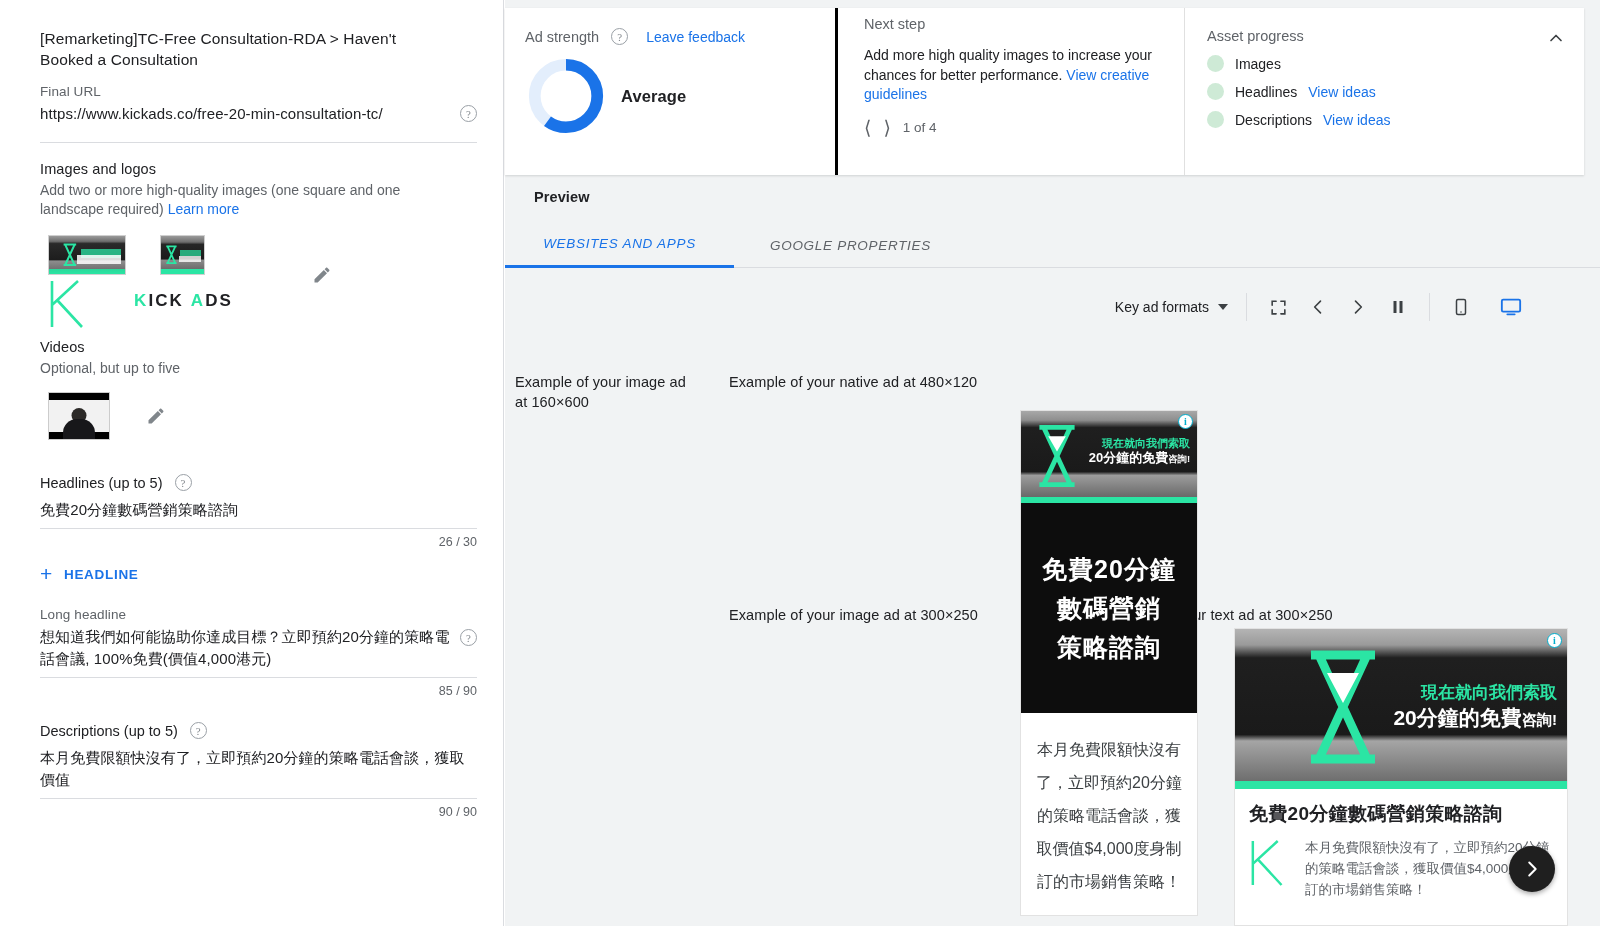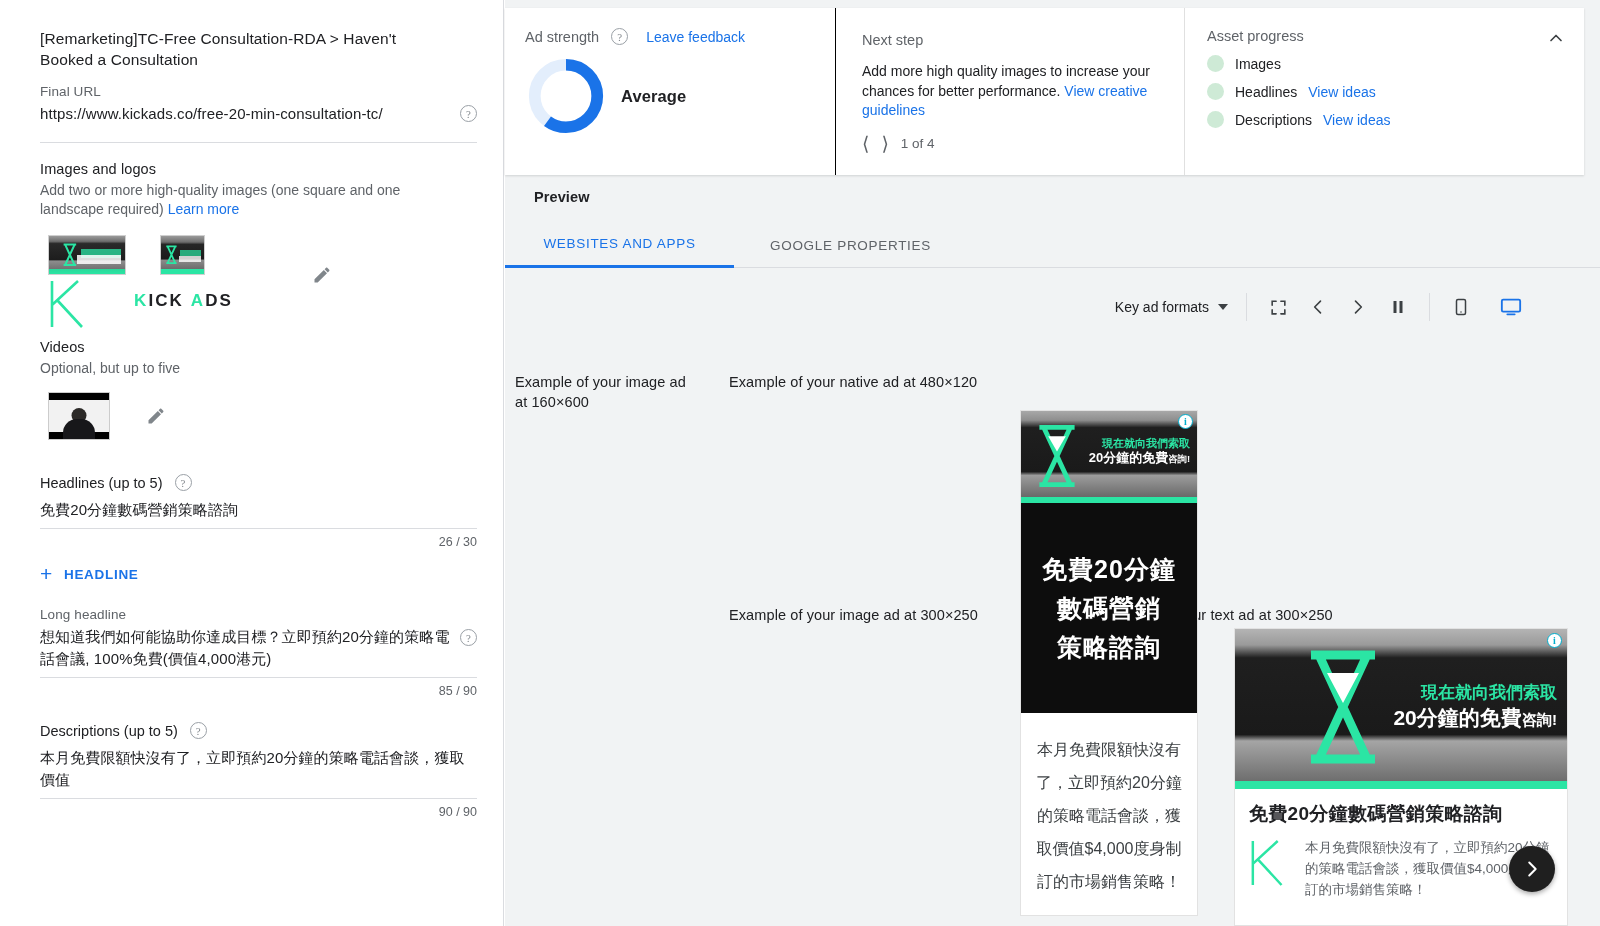--- a/index.html
+++ b/index.html
@@ -83,21 +83,21 @@
   
   .right { position:absolute; left:505px; top:0; width:1095px; height:926px; background:#f1f3f4; }
 
   
   .strength-card {
     position:absolute; left:0; top:8px; width:1079px; height:167px;
     background:#fff; box-shadow:0 1px 2px rgba(60,64,67,.18);
     display:flex;
   }
   .col-strength { width:330px; padding:20px 0 0 20px; position:relative; }
-  .col-next { flex:1; border-left:1px solid #000000; padding:24px 24px 0 26px; position:relative; }
+  .col-next { flex:1; border-left:3px solid #000000; padding:8px 24px 0 26px; position:relative; }
   .col-assets { width:400px; border-left:1px solid #e0e0e0; padding:20px 22px 0 22px; position:relative; }
 
   .card-hdr { display:flex; align-items:center; gap:12px; font-size:14.5px; color:#5f6368; }
   .donut-row { display:flex; align-items:center; gap:14px; margin-top:10px; }
   .donut { width:82px; height:82px; }
   .strength-val { font-size:16.5px; font-weight:700; color:#202124; letter-spacing:.1px; }
 
   .next-text { font-size:14px; color:#202124; line-height:19.5px; margin-top:14px; max-width:310px; }
   .pager { display:flex; align-items:center; gap:12px; margin-top:15px; color:#5f6368; font-size:13.5px; }
   .chev { font-size:19px; line-height:15px; color:#5f6368; cursor:pointer; font-family:"DejaVu Sans", sans-serif; }
@@ -106,21 +106,21 @@
   .dot { width:17px; height:17px; border-radius:50%; background:#ceead6; flex:0 0 17px; }
   .asset-label { font-size:14px; color:#202124; }
   .asset-link { font-size:14px; color:#1a73e8; cursor:pointer; }
   .collapse { position:absolute; right:18px; top:20px; cursor:pointer; }
 
   
   .prev-title { position:absolute; left:29px; top:189px; font-size:14.5px; color:#202124; font-weight:700; letter-spacing:.1px;}
   .tabs { position:absolute; left:0; top:222px; width:1095px; height:46px; border-bottom:1px solid #dadce0; }
   .tab {
     position:absolute; top:0; height:46px; display:flex; align-items:center; justify-content:center;
-    font-size:13.5px; letter-spacing:.7px; cursor:pointer;
+    font-size:13.5px; letter-spacing:.7px; cursor:pointer;font-style:italic;
   }
   .tab.active { color:#1a73e8; border-bottom:3px solid #1a73e8; }
   .tab.idle { color:#5f6368;justify-content:center; }
 
   
   .toolbar { position:absolute; right:58px; top:290px; display:flex; align-items:center; gap:0; }
   .fmt-btn { display:flex; align-items:center; gap:9px; font-size:14px; color:#202124; padding-right:18px; cursor:pointer; }
   .caret { width:0;height:0;border-left:5px solid transparent;border-right:5px solid transparent;border-top:6px solid #3c4043; }
   .tb-sep { width:1px; height:28px; background:#dadce0; }
   .tb-group { display:flex; align-items:center; gap:6px; padding:0 14px; }

